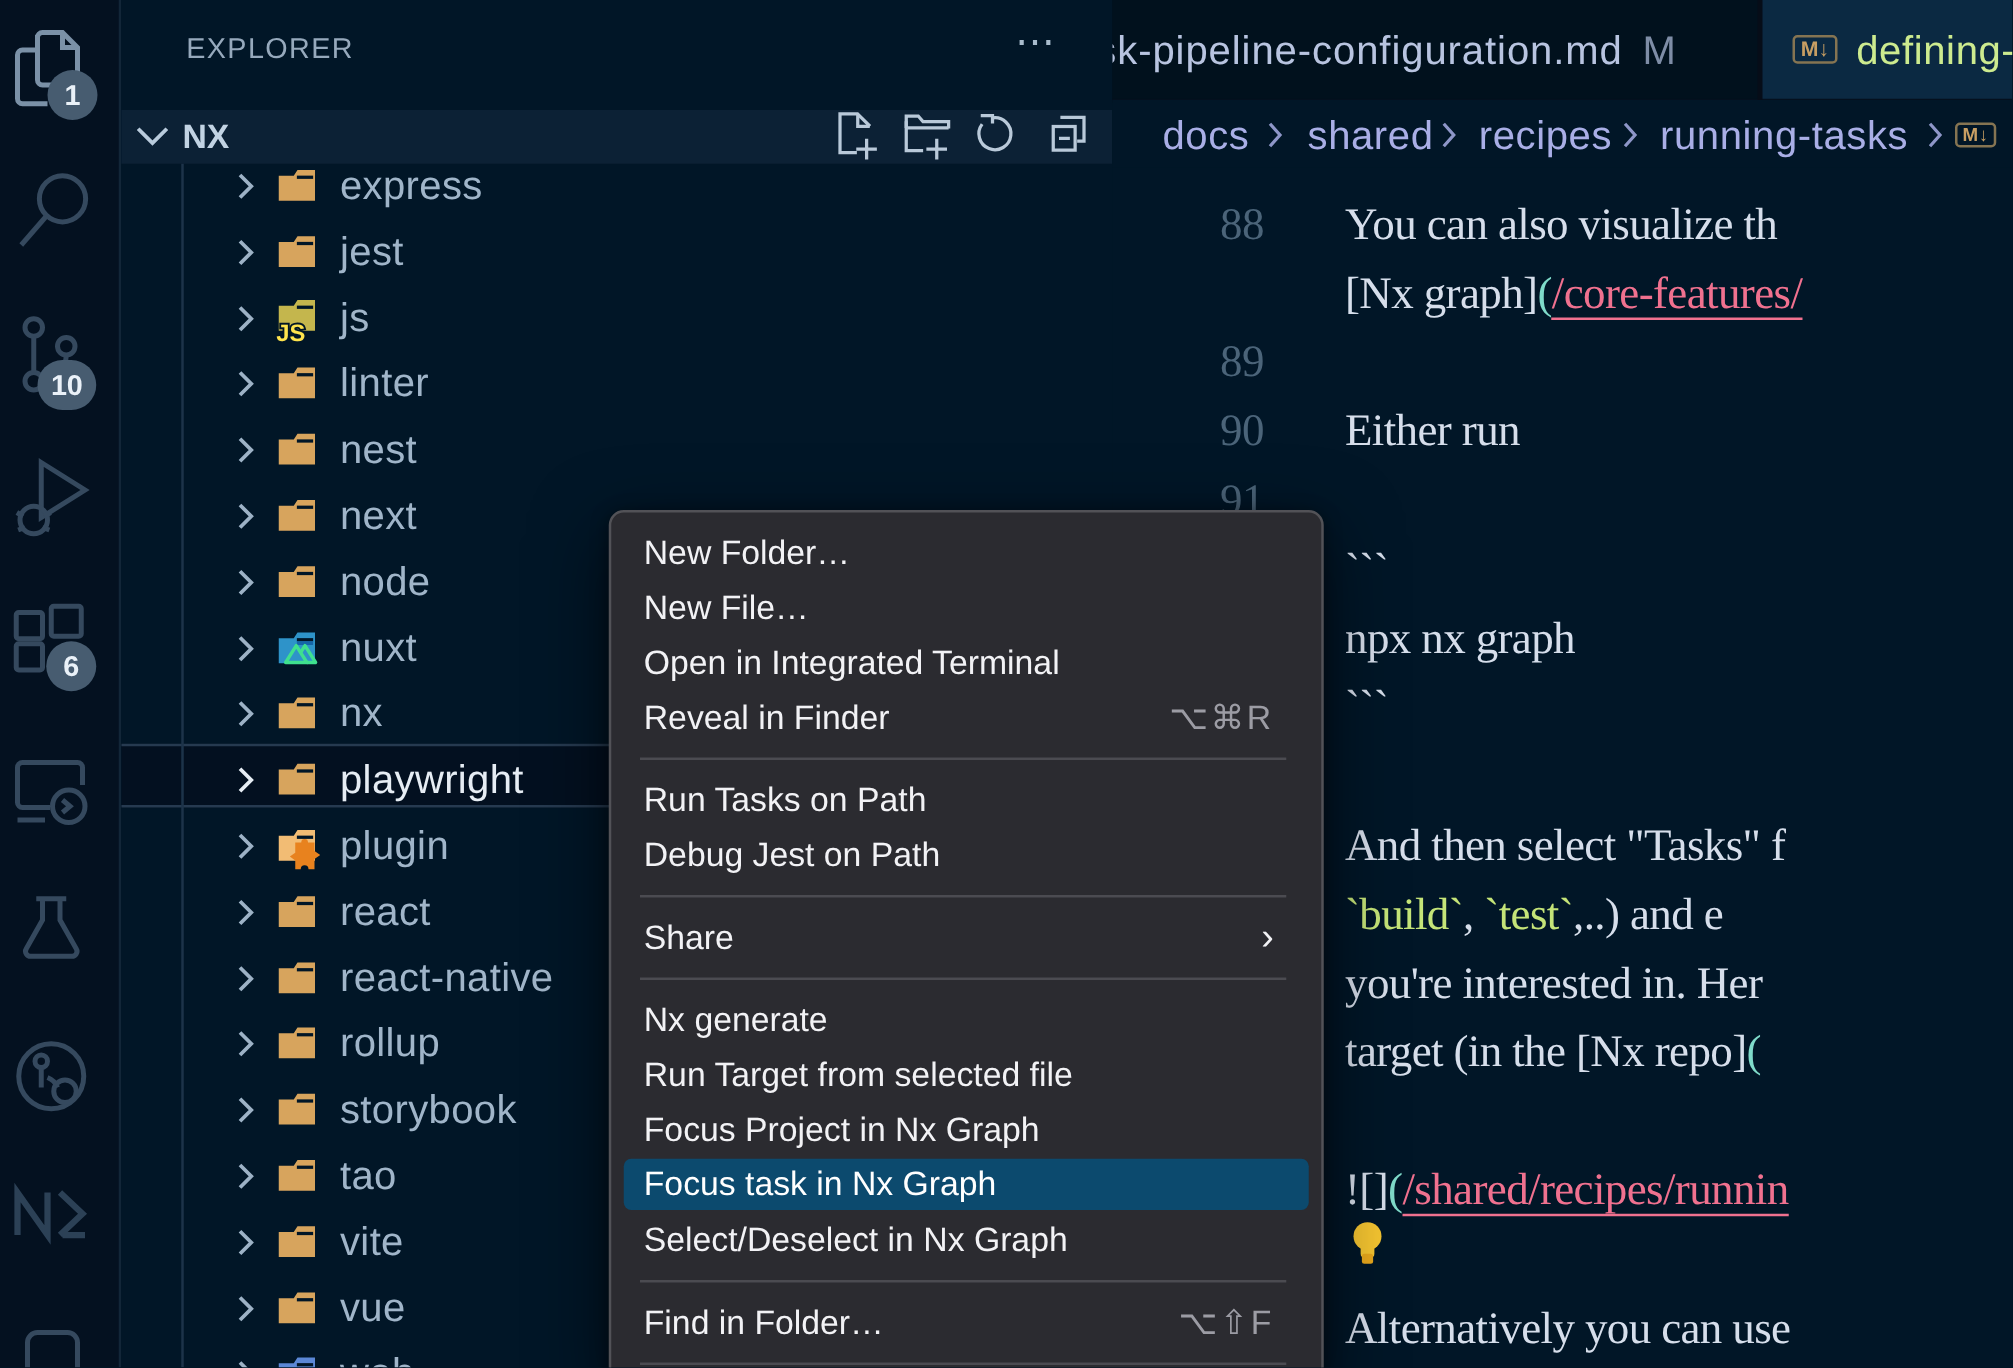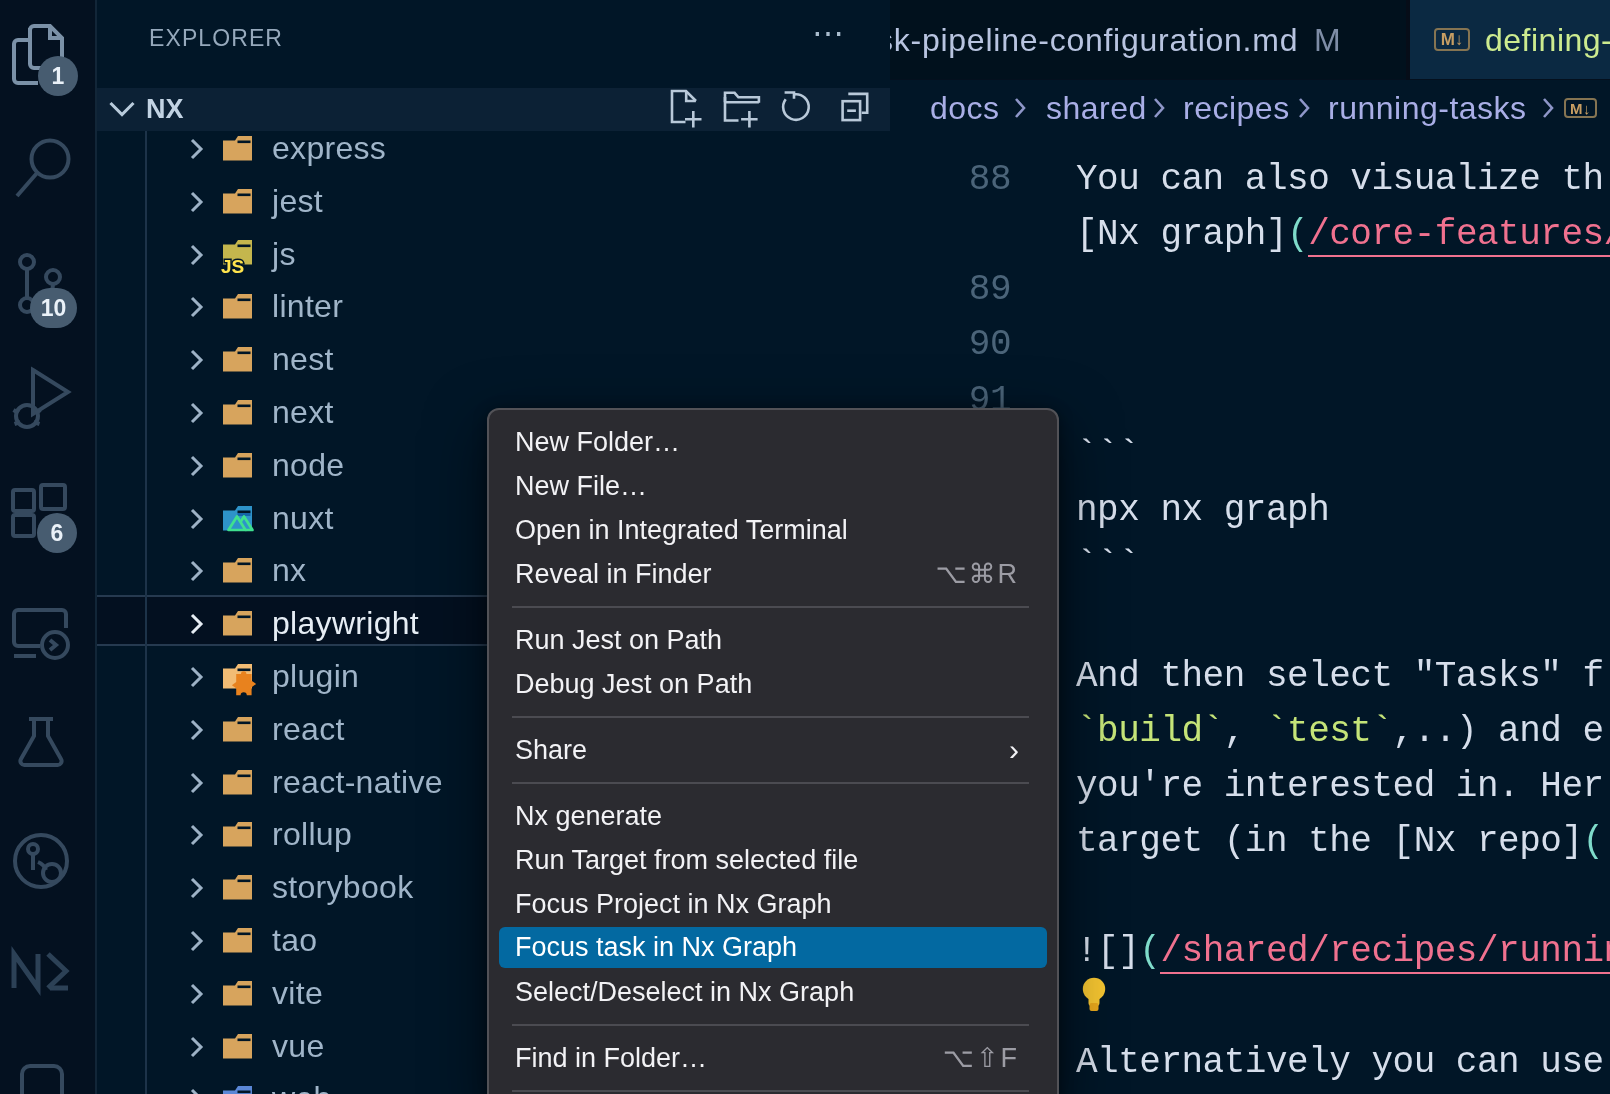--- a/index.html
+++ b/index.html
@@ -36,37 +36,37 @@
   #tab1 .m { position:absolute; left:424px; top:22px; font-size:32px; color:#7e8da6; }
   #tab2 { position:absolute; left:519px; top:0; width:201px; height:80px; background:#0b2942; overflow:hidden; }
   #tab2 .t { position:absolute; left:76px; top:22px; font-size:32px; letter-spacing:0.5px; color:#cdeb8f; white-space:pre; }
   #crumbs { position:absolute; left:0; top:80px; width:720px; height:54px; background:#011627;
     font-size:32px; letter-spacing:0.5px; color:#a9aee6; }
   .mdicon { display:inline-block; position:relative; border:2px solid #857452; border-radius:4px;
     color:#c79e63; font-weight:bold; text-align:center; }
 
   
   .crow { position:absolute; left:0; width:720px; height:55.2px; line-height:55.2px;
-    font-family:Liberation Mono, monospace; font-size:36px; letter-spacing:-0.5px;
+    font-family:Liberation Serif, serif; font-size:36px; letter-spacing:-0.5px;
     color:#d6deeb; white-space:pre; }
   .crow .num { position:absolute; left:0; width:121px; text-align:right; color:#4b6479; }
   .crow .txt { position:absolute; left:186px; }
   .pink { color:#f0718f; border-bottom:2px solid #f0718f; }
   .teal { color:#7fdbca; }
   .grn  { color:#c5e478; }
 
   
   #menu { left:487px; top:408px; width:572px; height:700px; background:#2b2b30;
     border:2px solid #525257; border-radius:12px;
     box-shadow:0 18px 60px rgba(0,0,0,0.55), 0 2px 14px rgba(0,0,0,0.4);
     padding-top:10px; color:#f2f2f5; font-size:27px; }
   .mi { position:relative; height:44px; line-height:44px; padding-left:26px; }
   .mi .sc { position:absolute; right:38px; color:#9c9ca4; letter-spacing:2px; }
   .mi .arr { position:absolute; right:38px; font-size:30px; }
-  .mhl { height:41px !important; line-height:41px !important; margin:0.5px 10px 2.5px; padding-left:16px; background:#0369a1; border-radius:6px; color:#fff; }
+  .mhl { height:41px !important; line-height:41px !important; margin:0.5px 10px 2.5px; padding-left:16px; background:#0c4a6e; border-radius:6px; color:#fff; }
   .msep { height:22px; position:relative; }
   .msep div { position:absolute; left:23px; right:28px; top:10px; height:2px; background:#4b4b51; }
 </style>
 </head>
 <body>
 <div id="stage">
 
   <div id="activity" class="abs">
     <div class="border"></div>
     <svg class="abs" style="left:0;top:0" width="97" height="1094" viewBox="0 0 97 1094">
@@ -403,21 +403,21 @@
         </svg>
         <svg style="position:absolute;left:650px;top:16px;" width="16" height="24" viewBox="0 0 16 24">
           <path d="M4 3 l8 9 -8 9" stroke="#8e96c8" stroke-width="2.6" fill="none"></path>
         </svg>
         <span class="mdicon" style="position:absolute;left:674px;top:18px;width:33px;height:20px;font-size:15px;line-height:17px;">M↓</span>
       </div>
     <div id="code">
         <div class="crow" style="top:151.9px"><span class="num">88</span><span class="txt">You can also visualize th</span></div>
         <div class="crow" style="top:207.08px"><span class="num"></span><span class="txt">[Nx graph]<span class="teal">(</span><span class="pink">/core-features/</span></span></div>
         <div class="crow" style="top:262.26px"><span class="num">89</span><span class="txt"></span></div>
-        <div class="crow" style="top:317.44px"><span class="num">90</span></div>
+        <div class="crow" style="top:317.44px"><span class="num">90</span><span class="txt">Either run</span></div>
         <div class="crow" style="top:372.62px"><span class="num">91</span><span class="txt"></span></div>
         <div class="crow" style="top:427.79999999999995px"><span class="num"></span><span class="txt">```</span></div>
         <div class="crow" style="top:482.98px"><span class="num"></span><span class="txt">npx nx graph</span></div>
         <div class="crow" style="top:538.16px"><span class="num"></span><span class="txt">```</span></div>
         <div class="crow" style="top:593.34px"><span class="num"></span><span class="txt"></span></div>
         <div class="crow" style="top:648.52px"><span class="num"></span><span class="txt">And then select "Tasks" f</span></div>
         <div class="crow" style="top:703.6999999999999px"><span class="num"></span><span class="txt"><span class="grn">`build`</span>, <span class="grn">`test`</span>,..) and e</span></div>
         <div class="crow" style="top:758.88px"><span class="num"></span><span class="txt">you're interested in. Her</span></div>
         <div class="crow" style="top:814.06px"><span class="num"></span><span class="txt">target (in the [Nx repo]<span class="teal">(</span></span></div>
         <div class="crow" style="top:869.24px"><span class="num"></span><span class="txt"></span></div>
@@ -432,21 +432,21 @@
   </div>
 
   <div id="menu" class="abs">
     <div class="mi">New Folder…</div>
     <div class="mi">New File…</div>
     <div class="mi">Open in Integrated Terminal</div>
     <div class="mi">Reveal in Finder<span class="sc">⌥⌘R</span></div>
     <div class="msep">
         <div></div>
       </div>
-    <div class="mi">Run Jest on Path</div>
+    <div class="mi">Run Tasks on Path</div>
     <div class="mi">Debug Jest on Path</div>
     <div class="msep">
         <div></div>
       </div>
     <div class="mi">Share<span class="arr">›</span></div>
     <div class="msep">
         <div></div>
       </div>
     <div class="mi">Nx generate</div>
     <div class="mi">Run Target from selected file</div>

